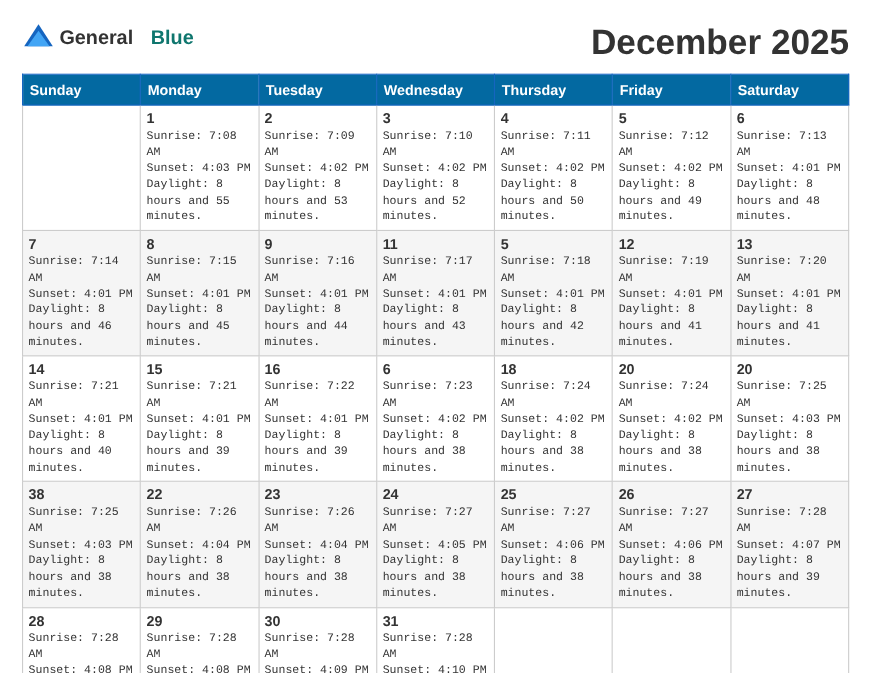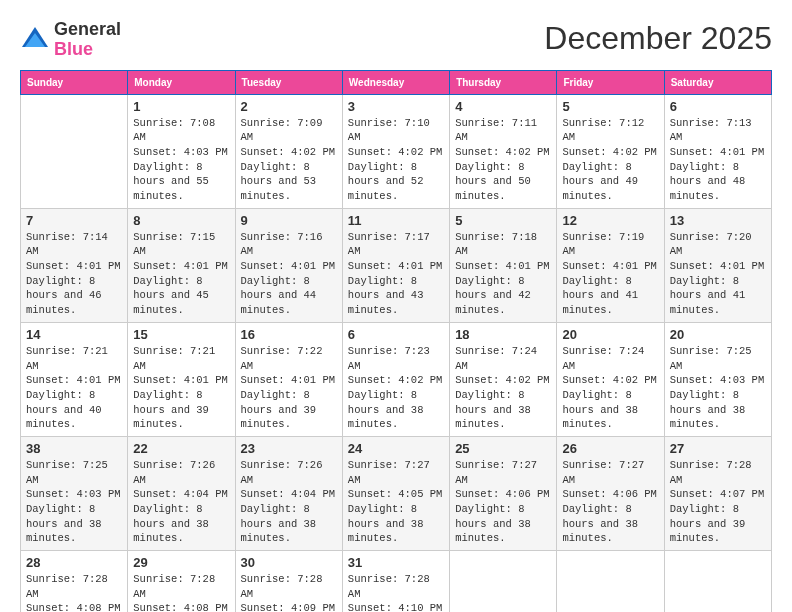--- a/index.html
+++ b/index.html
@@ -15,60 +15,61 @@
       justify-content: space-between;
       align-items: flex-start;
       margin-bottom: 10px;
     }
     .logo {
       display: flex;
       align-items: center;
     }
     .logo-text {
       display: flex;
-      flex-direction: column;
+      flex-direction: row;
       line-height: 1.1;
+      gap: 16px;
     }
     .logo-general {
       font-size: 18px;
       font-weight: bold;
       color: #333;
     }
     .logo-blue {
       font-size: 18px;
       font-weight: bold;
-      color: #ec4899;
+      color: #0f766e;
     }
     .logo-icon {
       width: 30px;
       height: 30px;
       margin-right: 4px;
     }
     .title-block {
       text-align: right;
     }
     .month-title {
       font-size: 32px;
-      font-weight: normal;
+      font-weight: bold;
       color: #333;
     }
     .location {
       font-size: 14px;
       color: #555;
     }
     .calendar {
       width: 100%;
       border-collapse: collapse;
     }
     .calendar th {
-      background-color: #ec4899;
+      background-color: #0369a1;
       color: #fff;
       text-align: left;
       padding: 6px 6px;
-      font-size: 10px;
+      font-size: 13px;
       border: 1px solid #1565c0;
     }
     .calendar td {
       border: 1px solid #ccc;
       vertical-align: top;
       padding: 4px 5px;
       width: calc(100% / 7);
       min-height: 80px;
       font-size: 11px;
       color: #333;

